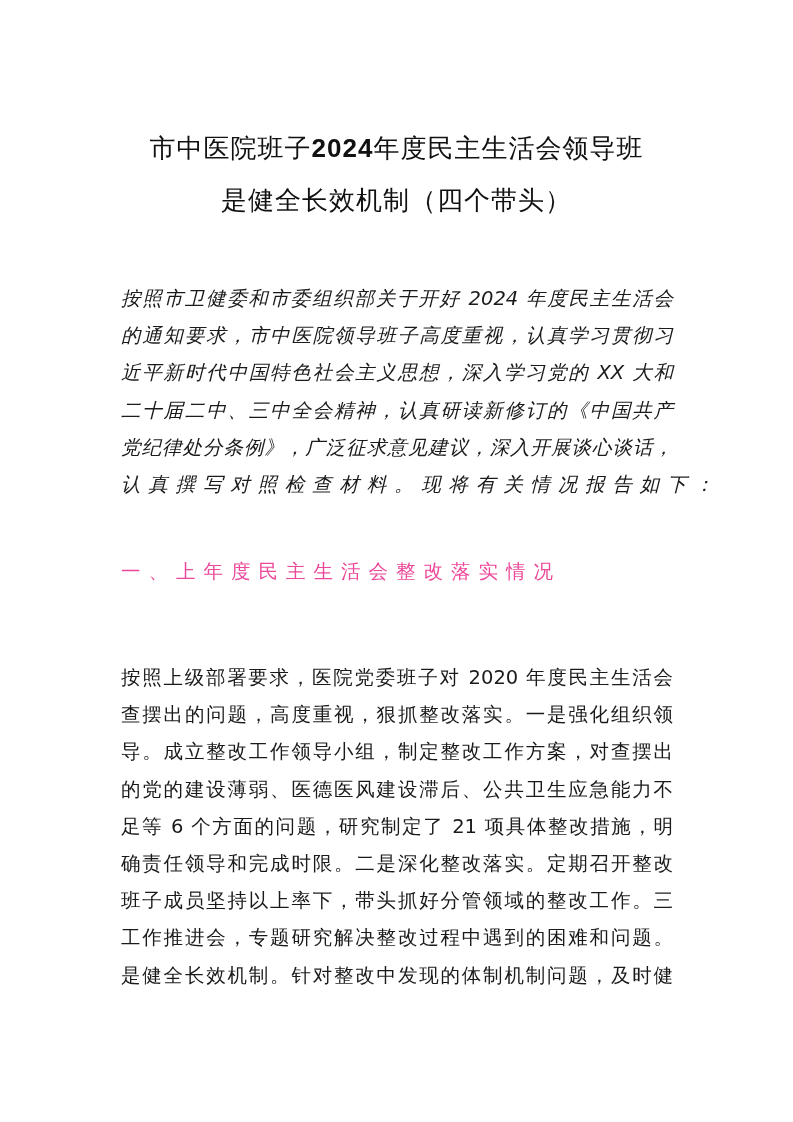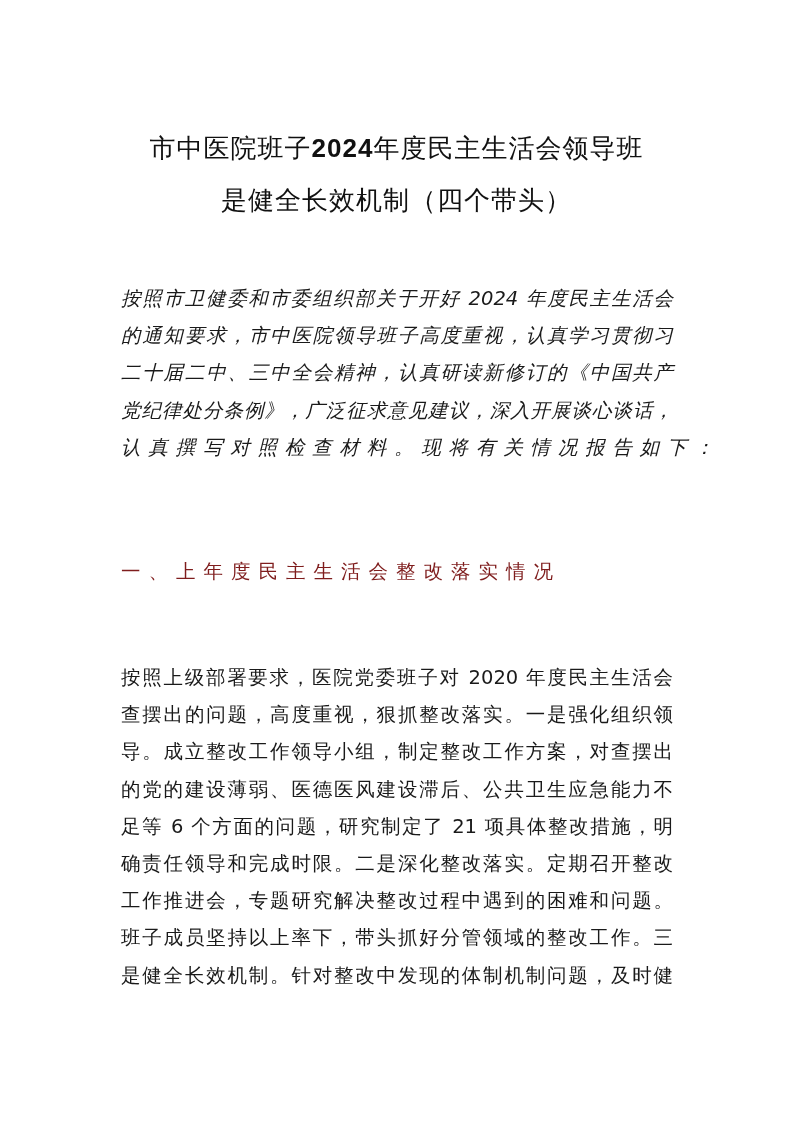--- a/index.html
+++ b/index.html
@@ -65,48 +65,49 @@
   }
   .heading {
     position: absolute;
     left: 121px;
     top: 553px;
     font-size: 19.5px;
     line-height: 37px;
     letter-spacing: 8px;
     margin: 0;
     font-weight: normal;
-    color: #7f1d1d;
+    color: #ec4899;
   }
 </style>
 </head>
 <body>
 
 <div class="page">
 
   <h1 class="title">
     <span style="display:block"><span>市中医院班子</span><span class="num">2024</span><span>年度民主生活会领导班</span></span>
     <span style="display:block">是健全长效机制（四个带头）</span>
   </h1>
 
   <p class="para" style="top:280px;font-style:italic;">
     <span class="line">按照市卫健委和市委组织部关于开好 2024 年度民主生活会</span>
     <span class="line">的通知要求，市中医院领导班子高度重视，认真学习贯彻习</span>
+    <span class="line">近平新时代中国特色社会主义思想，深入学习党的 XX 大和</span>
     <span class="line">二十届二中、三中全会精神，认真研读新修订的《中国共产</span>
     <span class="line">党纪律处分条例》，广泛征求意见建议，深入开展谈心谈话，</span>
     <span class="line last">认真撰写对照检查材料。现将有关情况报告如下：</span>
   </p>
 
   <h2 class="heading">一、上年度民主生活会整改落实情况</h2>
 
   <p class="para" style="top:659px;">
     <span class="line">按照上级部署要求，医院党委班子对 2020 年度民主生活会</span>
     <span class="line">查摆出的问题，高度重视，狠抓整改落实。一是强化组织领</span>
     <span class="line">导。成立整改工作领导小组，制定整改工作方案，对查摆出</span>
     <span class="line">的党的建设薄弱、医德医风建设滞后、公共卫生应急能力不</span>
     <span class="line">足等 6 个方面的问题，研究制定了 21 项具体整改措施，明</span>
     <span class="line">确责任领导和完成时限。二是深化整改落实。定期召开整改</span>
+    <span class="line">班子成员坚持以上率下，带头抓好分管领域的整改工作。三</span>
     <span class="line">工作推进会，专题研究解决整改过程中遇到的困难和问题。</span>
-    <span class="line">班子成员坚持以上率下，带头抓好分管领域的整改工作。三</span>
     <span class="line">是健全长效机制。针对整改中发现的体制机制问题，及时健</span>
   </p>
 
 </div>
 
 </body></html>

